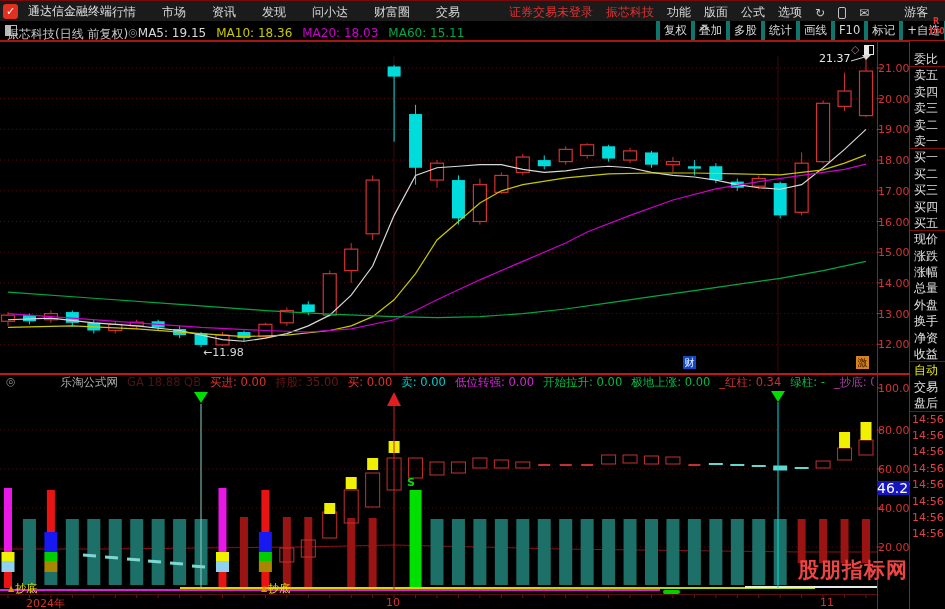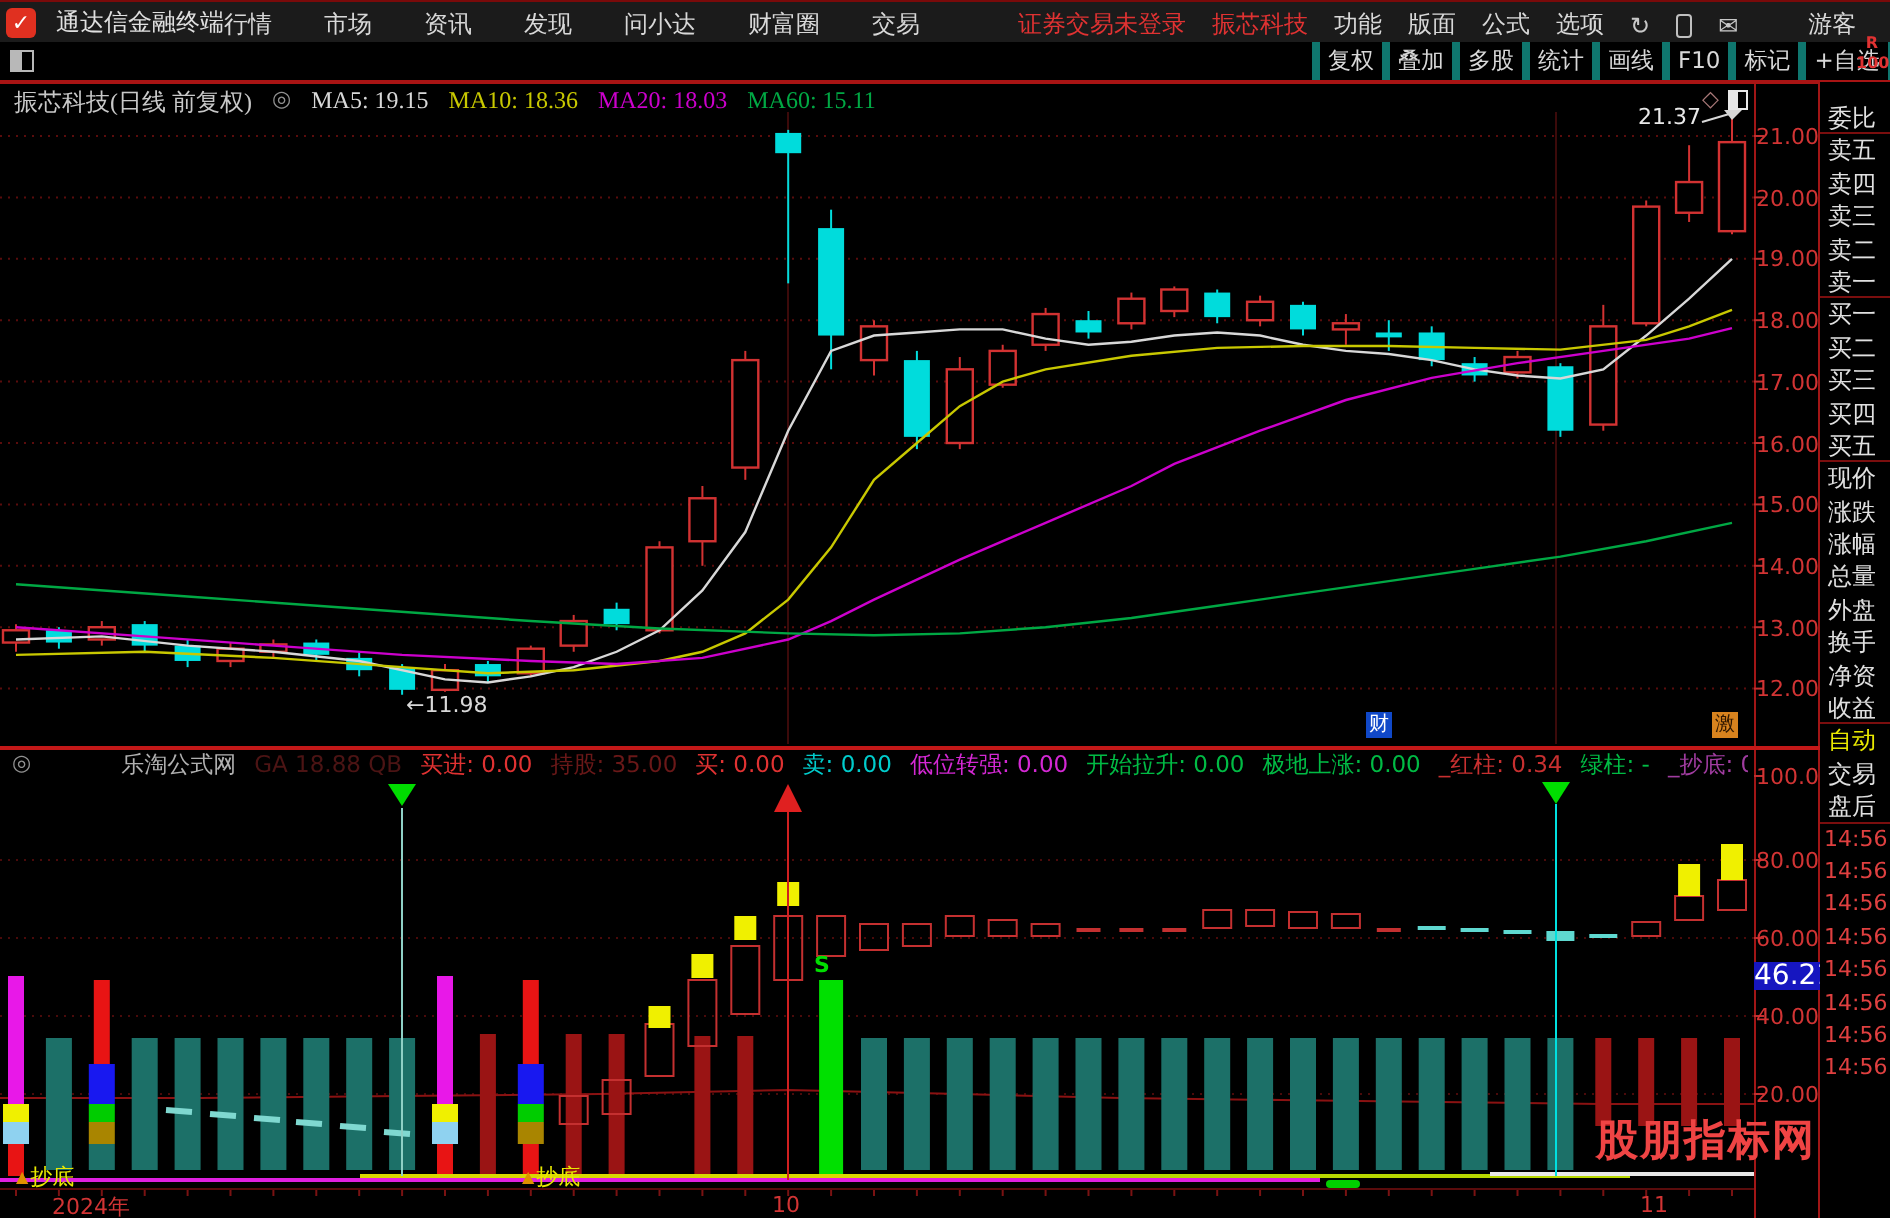--- a/index.html
+++ b/index.html
@@ -26,21 +26,21 @@
   .tb-lefticon div{width:5px;height:9px;background:#b8b8b8;}
   .periods{position:absolute;left:26px;top:2px;display:flex;gap:13px;}
   .period{color:#d8d8d8;}
   .period.active{color:#00e0e0;}
   .tb-right{position:absolute;left:656px;top:0;height:19px;display:flex;font-size:11.5px;}
   .tb-btn{padding:2px 4px;border-left:4px solid #0f766e;color:#d8d8d8;white-space:nowrap;}
   .tb-btn:last-child{border-right:1px solid #6a1616;}
   .corner-r{position:absolute;right:1px;top:17px;width:16px;text-align:center;color:#e03232;
             font-size:8px;line-height:1.2;font-weight:bold;}
   
-  .chart-header{position:absolute;left:7px;top:43px;display:flex;gap:10px;font-size:12px;z-index:5;font-family:Liberation Serif, serif;}
+  .chart-header{position:absolute;left:7px;top:26px;display:flex;font-size:12px;z-index:5;}
   .circ-icon{color:#909090;font-size:11px;}
   
   .vborder{position:absolute;width:1px;background:#a11616;}
   .hborder{position:absolute;height:1px;background:#a81414;}
   .ind-sep{position:absolute;left:0;top:373px;width:910px;height:2px;background:#c41818;z-index:4;}
   .axis-label{position:absolute;left:878px;width:29px;text-align:right;font-size:11px;color:#d23434;z-index:5;}
   .marker4621{position:absolute;left:877px;top:481px;width:33px;height:14px;background:#1616c0;
               color:#fff;font-size:14px;text-align:right;padding-right:2px;line-height:14px;z-index:6;}
   
   .ind-header{position:absolute;left:6px;top:375px;width:868px;display:flex;gap:9px;font-size:11.5px;

